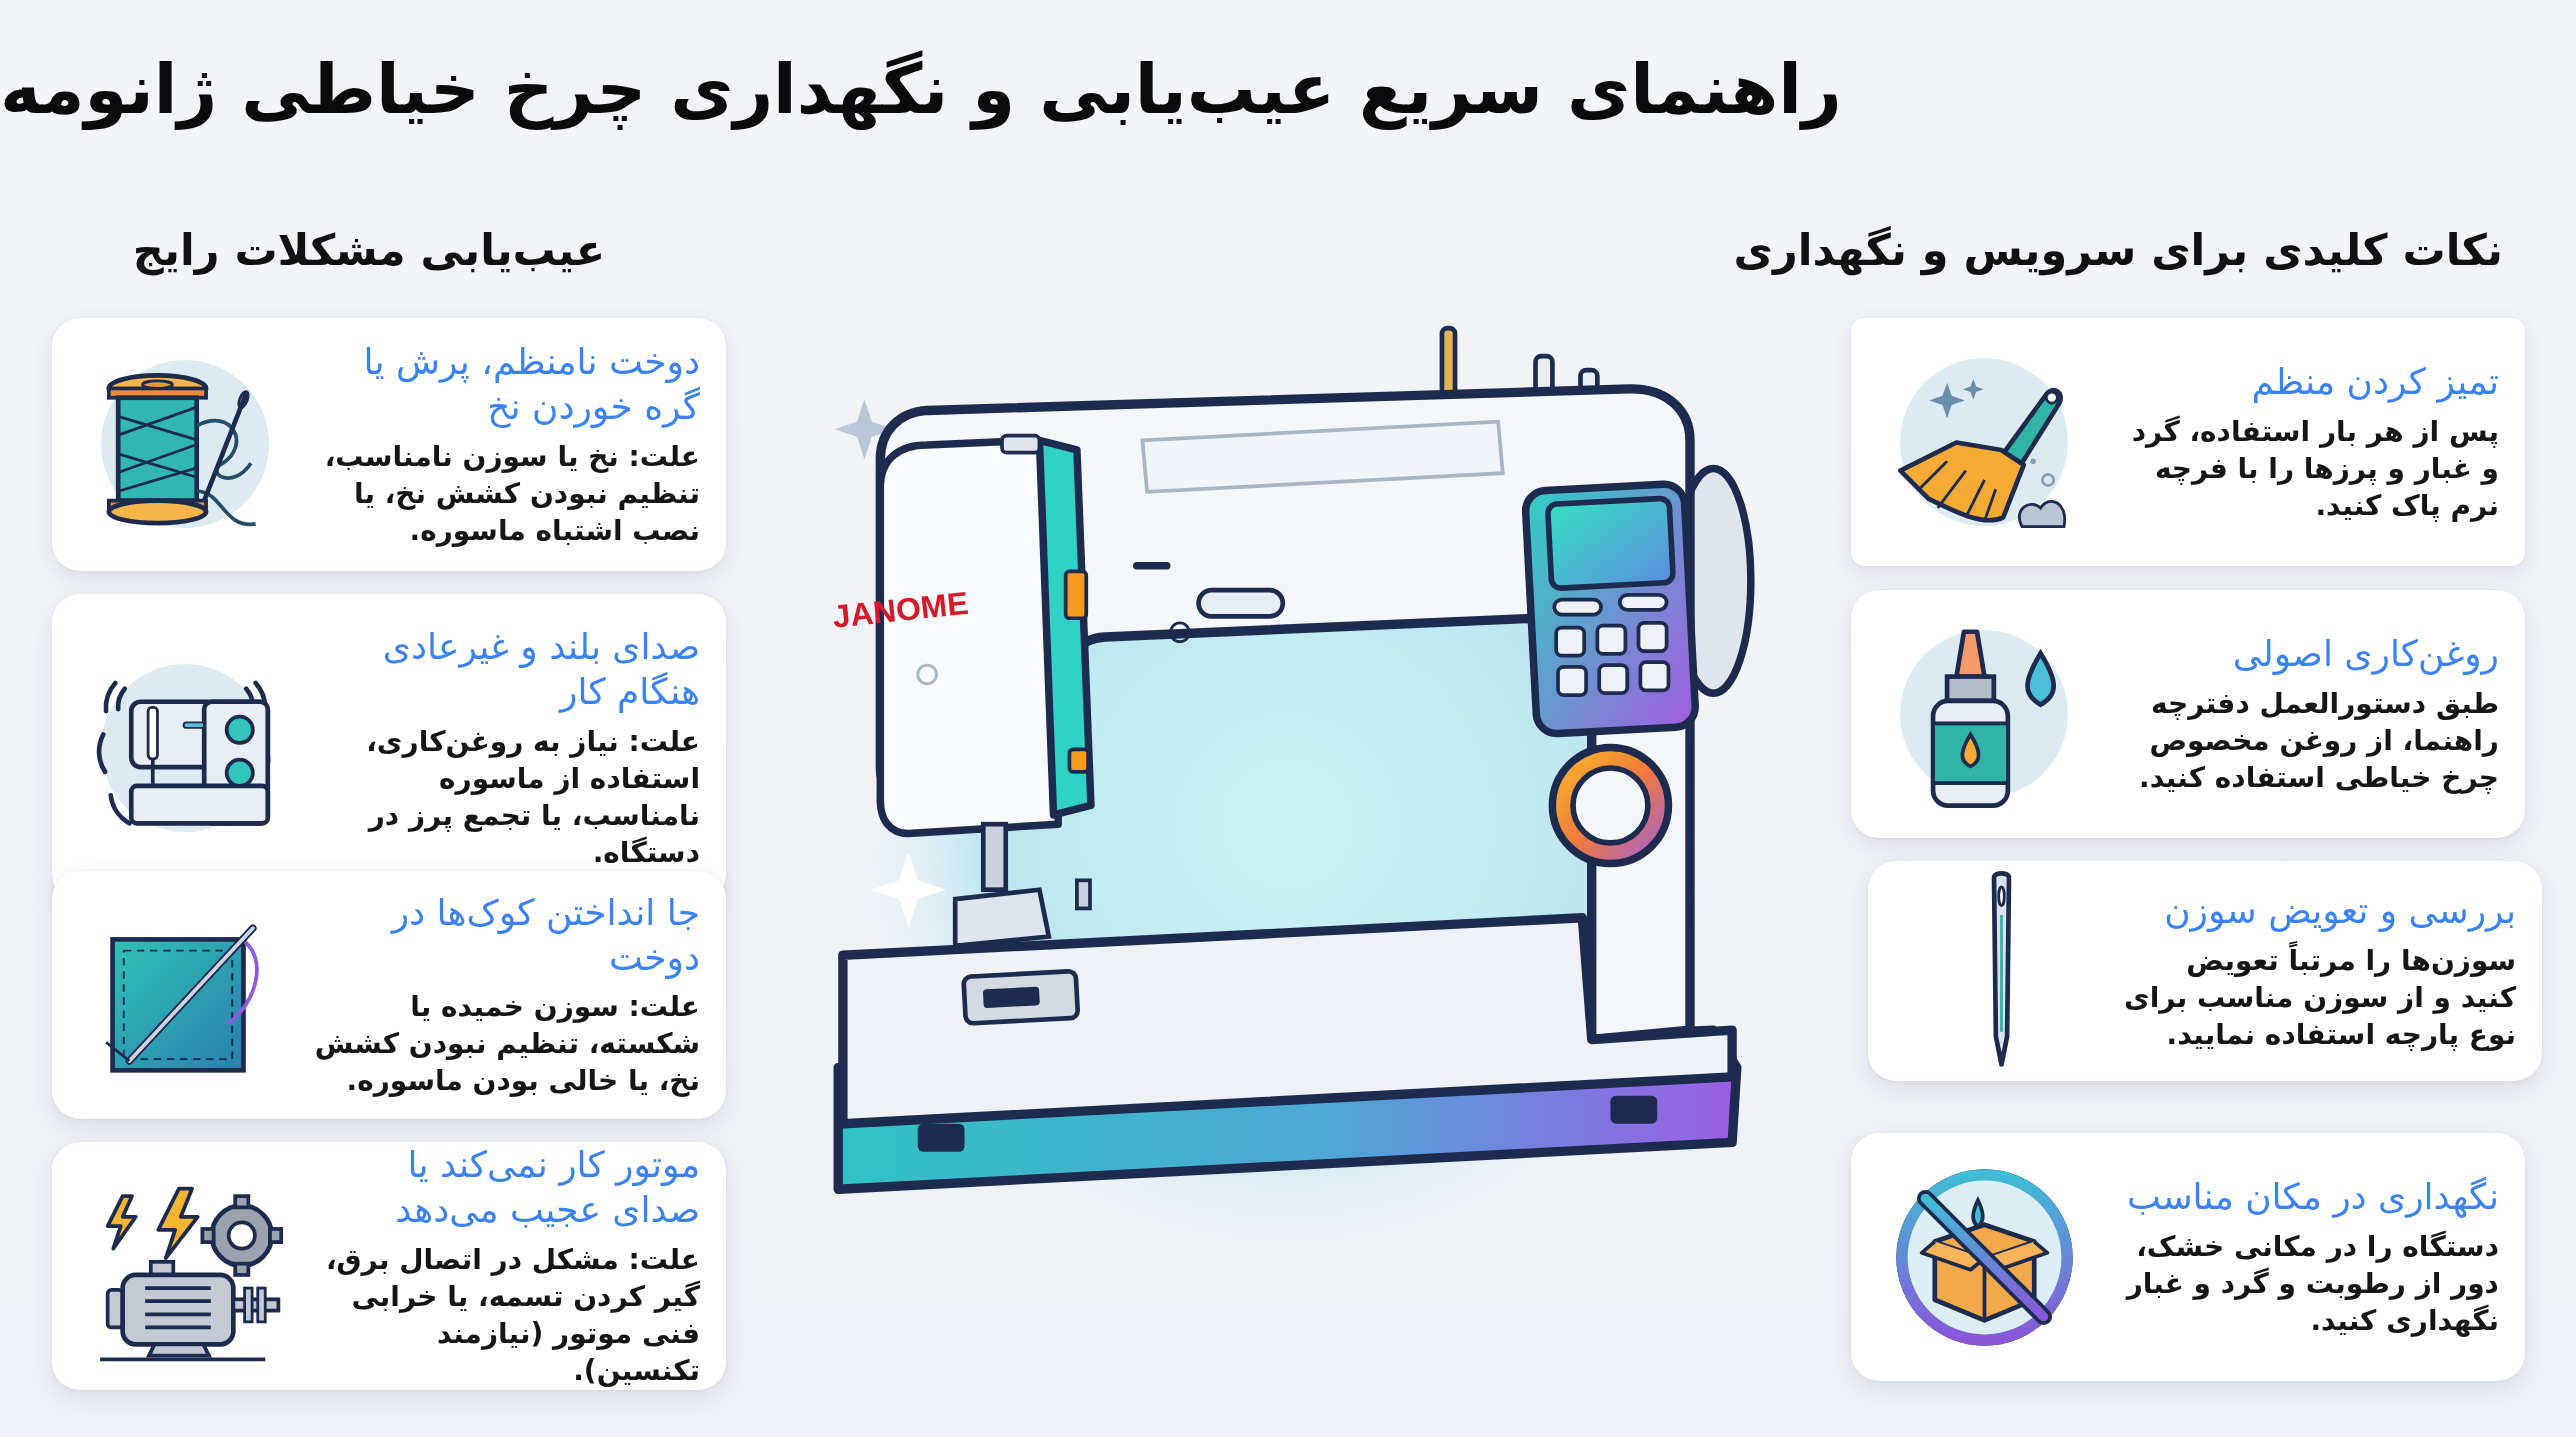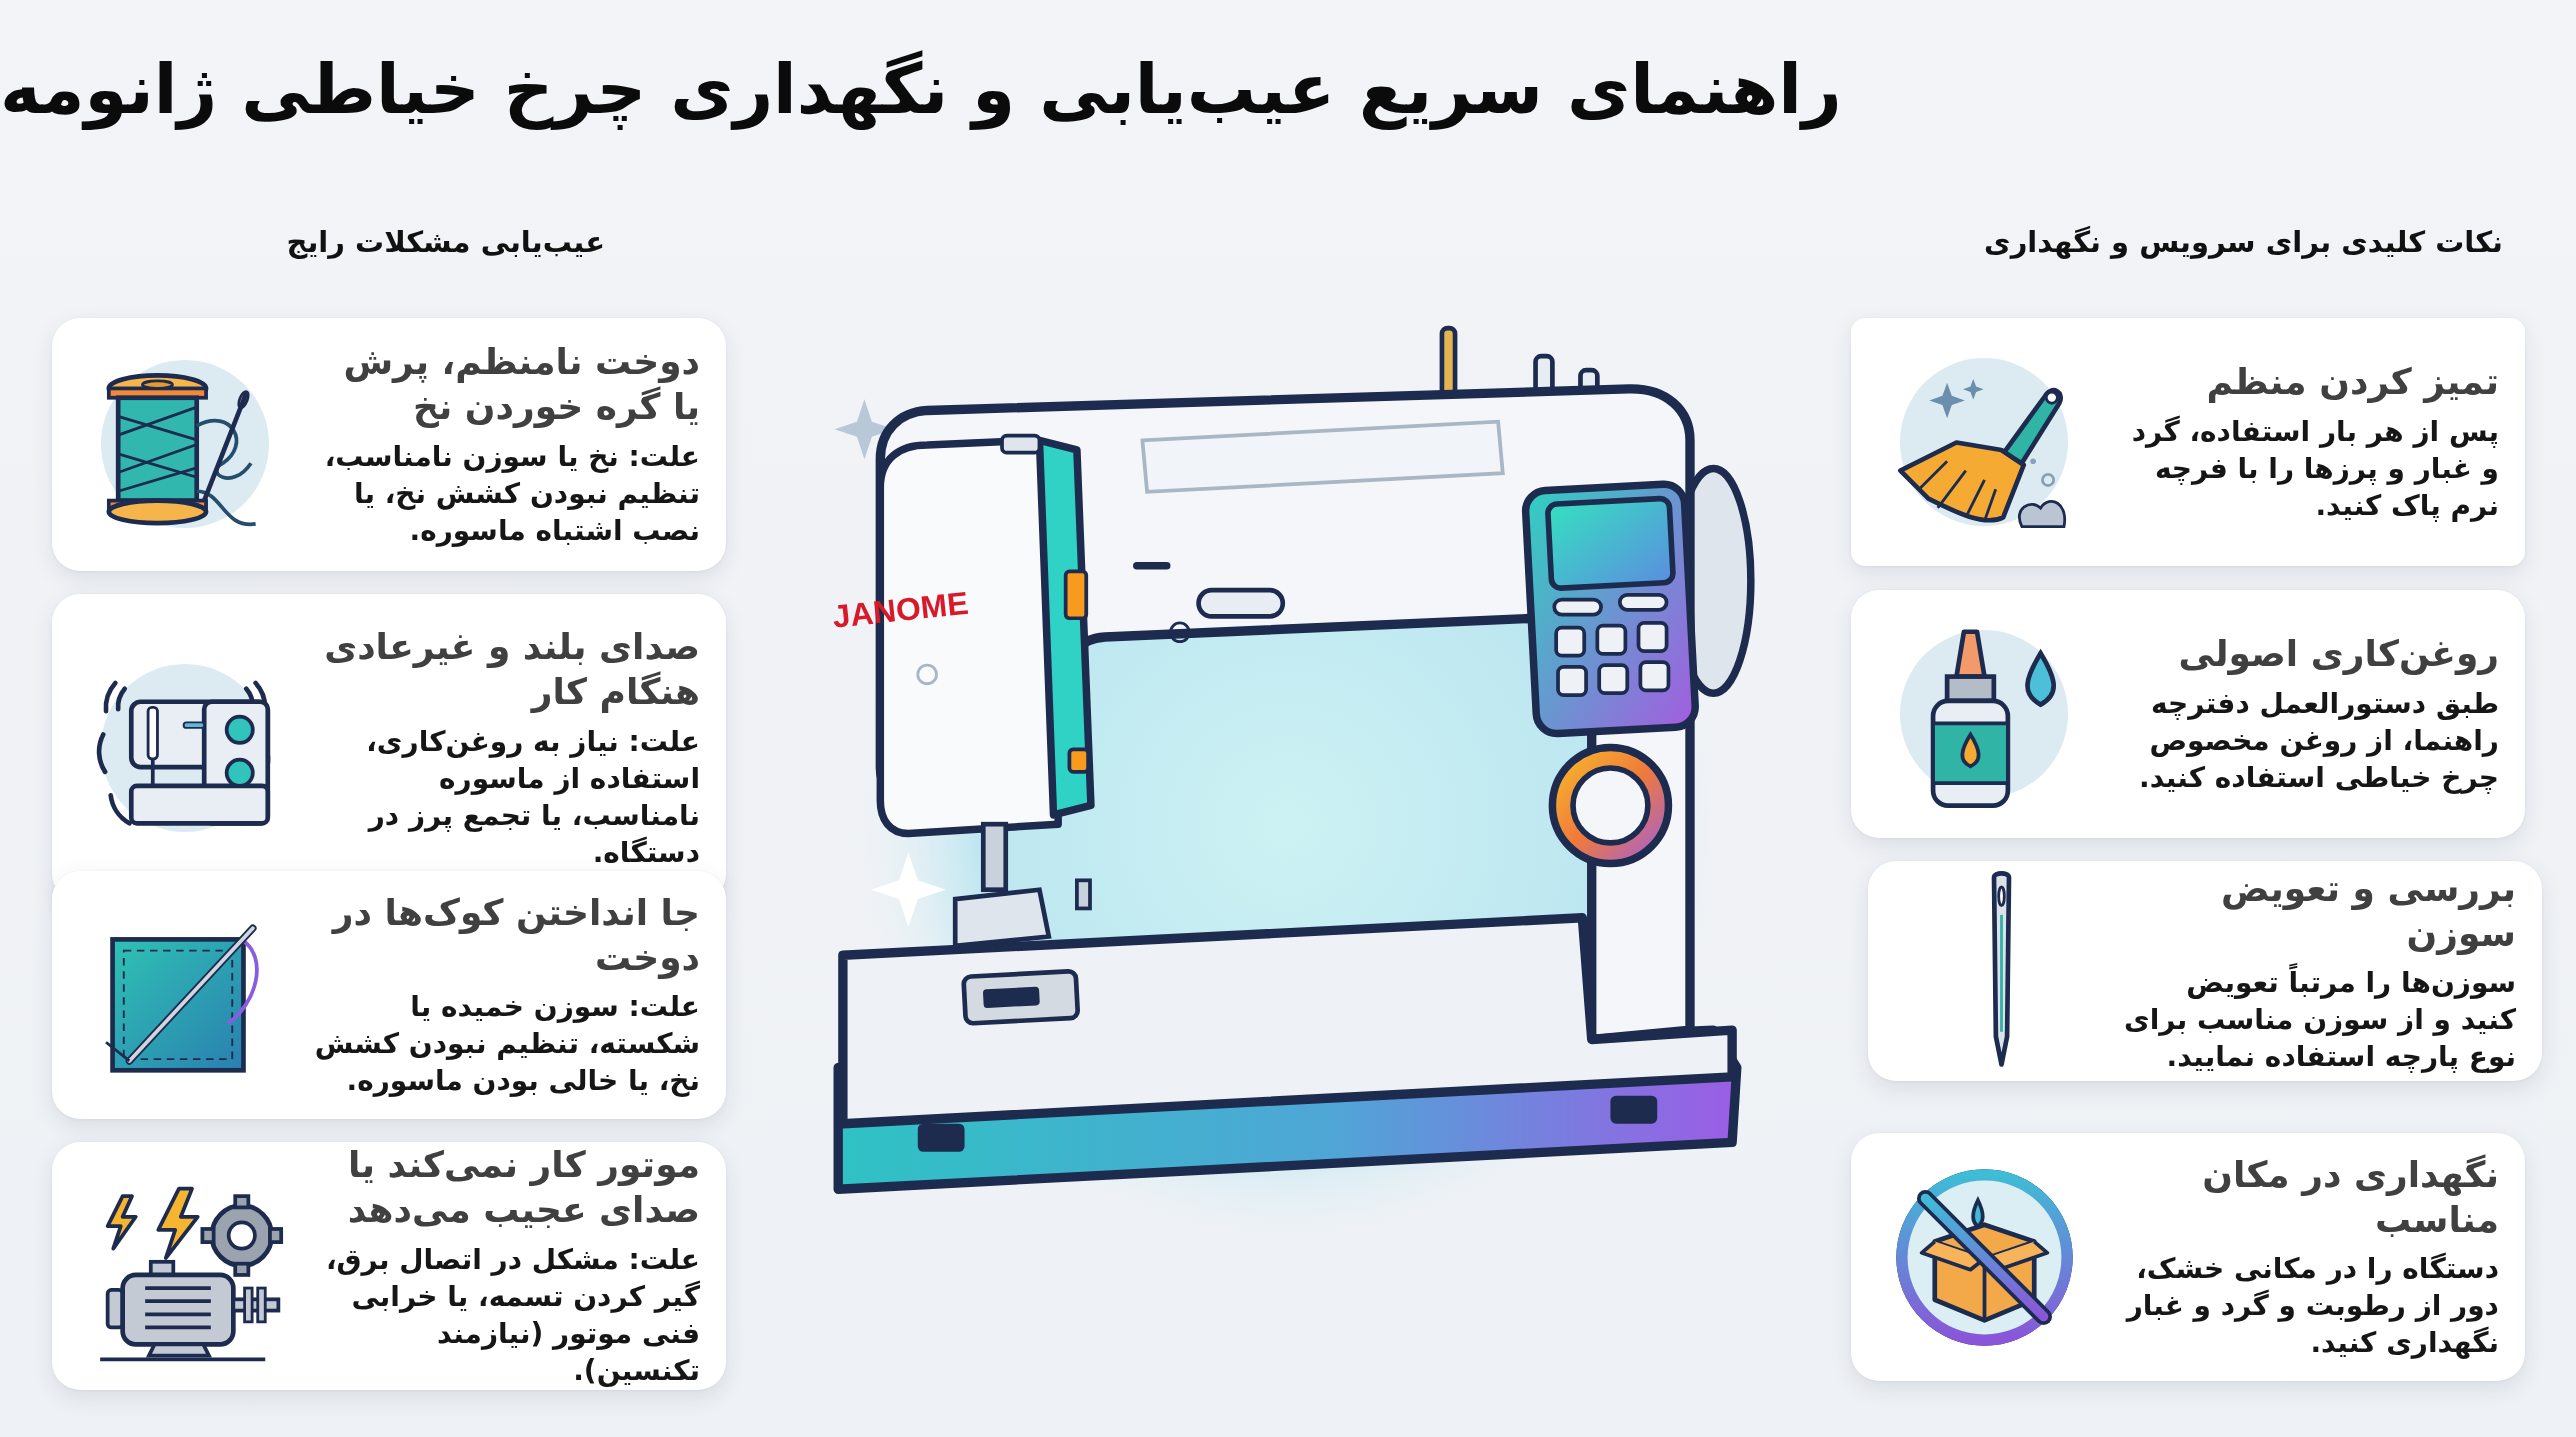--- a/index.html
+++ b/index.html
@@ -9,35 +9,35 @@
     font-family: "DejaVu Sans", "Liberation Sans", sans-serif;
     color: #111;
     position: relative;
   }
   .main-title {
     position: absolute; top: 49px; left: 0; width: 100%;
     text-align: left; font-size: 69px; font-weight: 900;
     letter-spacing: -0.9px; color: #0b0b0b;
   }
   .col-heading {
-    position: absolute; top: 225px; font-size: 29px; font-weight: 800; color: #111;
+    position: absolute; top: 225px; font-size: 43px; font-weight: 800; color: #111;
   }
   .col-heading.left { right: 1971px; }
   .col-heading.right { right: 73px; }
 
   .card {
     position: absolute; width: 674px; background: #fff; border-radius: 28px;
     box-shadow: 0 7.5px 22.5px rgba(40,60,90,0.10), 0 0.9px 2.8px rgba(0,0,0,0.05);
     display: flex; flex-direction: row; align-items: center;
     padding: 20.6px 26px;
   }
   .card.left { left: 52px; }
   .card.right { left: 1851px; width: 674px; }
   .card .text { flex: 1; text-align: right; }
-  .card .title { font-size: 36px; font-weight: 700; line-height: 1.25; color: #404040; margin-bottom: 9.4px; }
+  .card .title { font-size: 36px; font-weight: 400; line-height: 1.25; color: #3b82f6; margin-bottom: 9.4px; }
   .card .desc { font-size: 28px; font-weight: 700; line-height: 1.32; color: #161616; }
   .card .icon-wrap {
     width: 215px; height: 215px; flex: 0 0 215px; position: relative;
     display: flex; align-items: center; justify-content: center;
   }
   .card.left .icon-wrap { margin-right: 19px; order: 2; }
   .card.right .icon-wrap { margin-right: 15px; order: 2; }
   .icon-bg {
     position: absolute; width: 168px; height: 168px; border-radius: 50%;
     background: #dcebf2; left: 23.4px; top: 23.4px;

